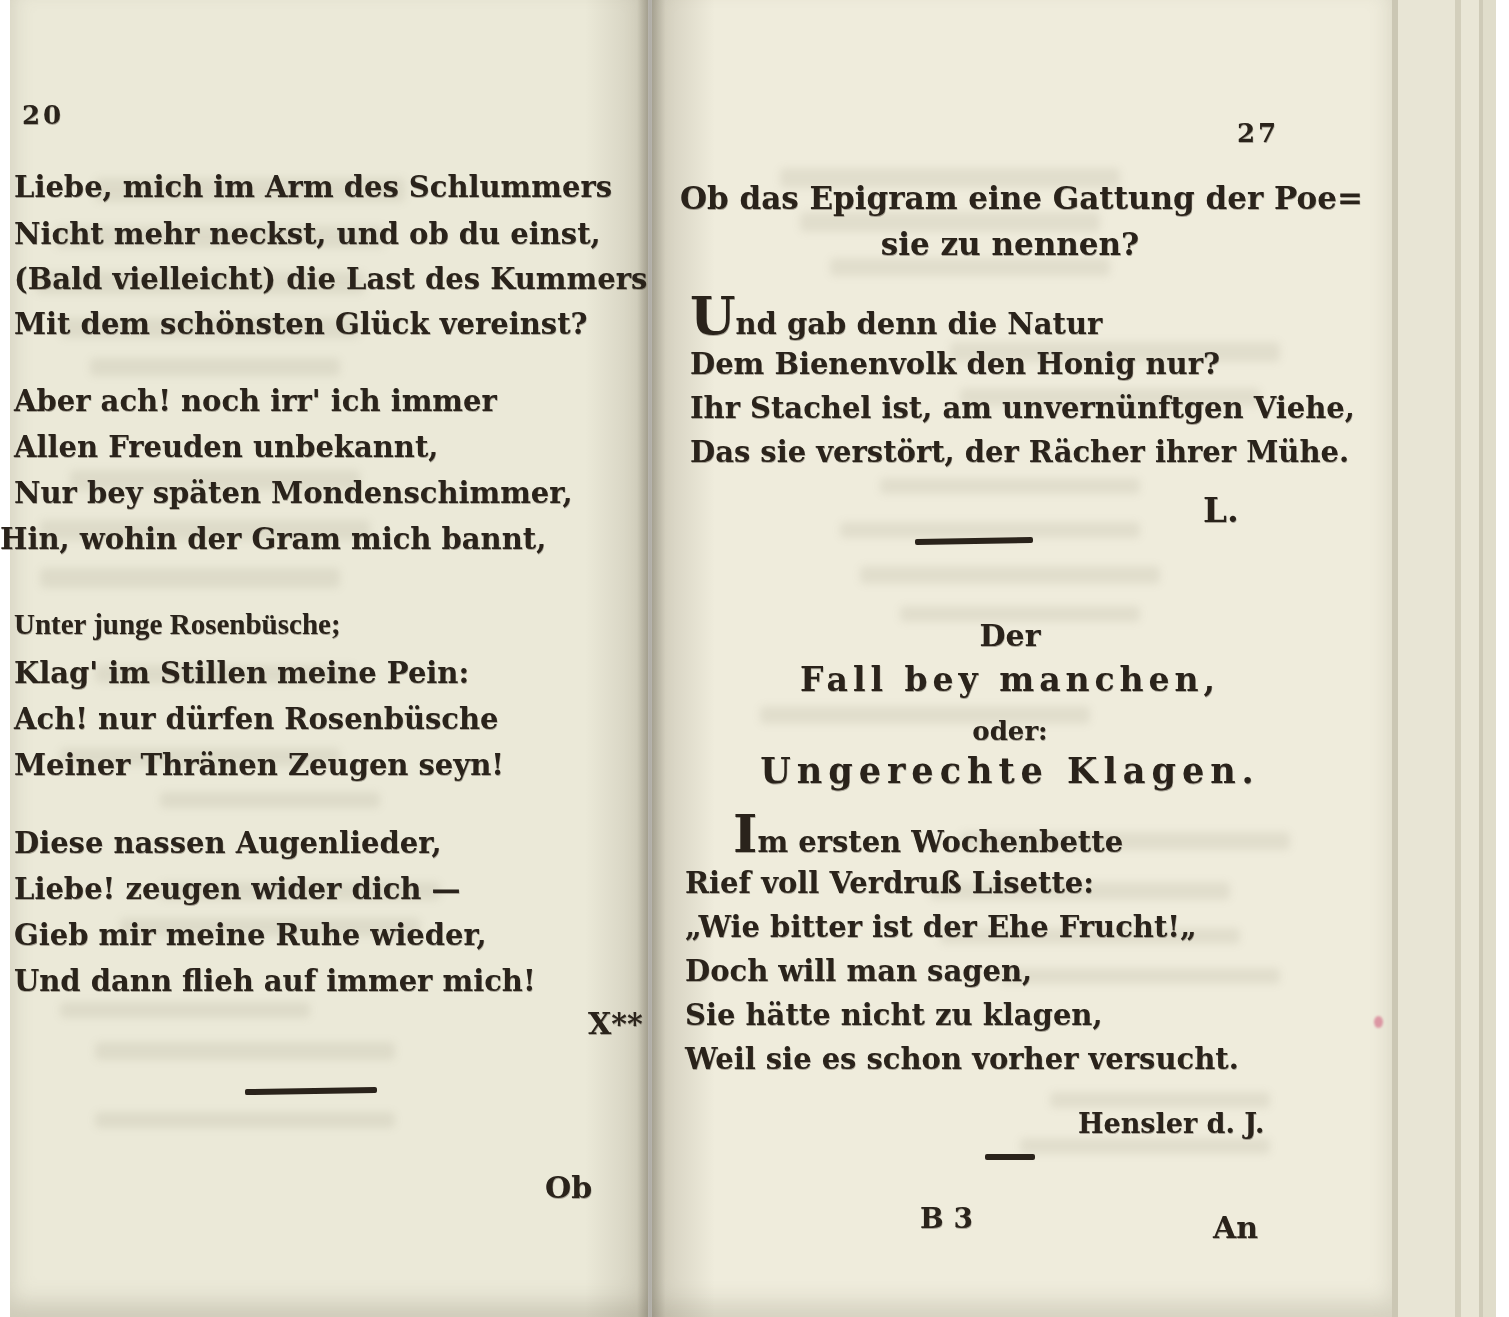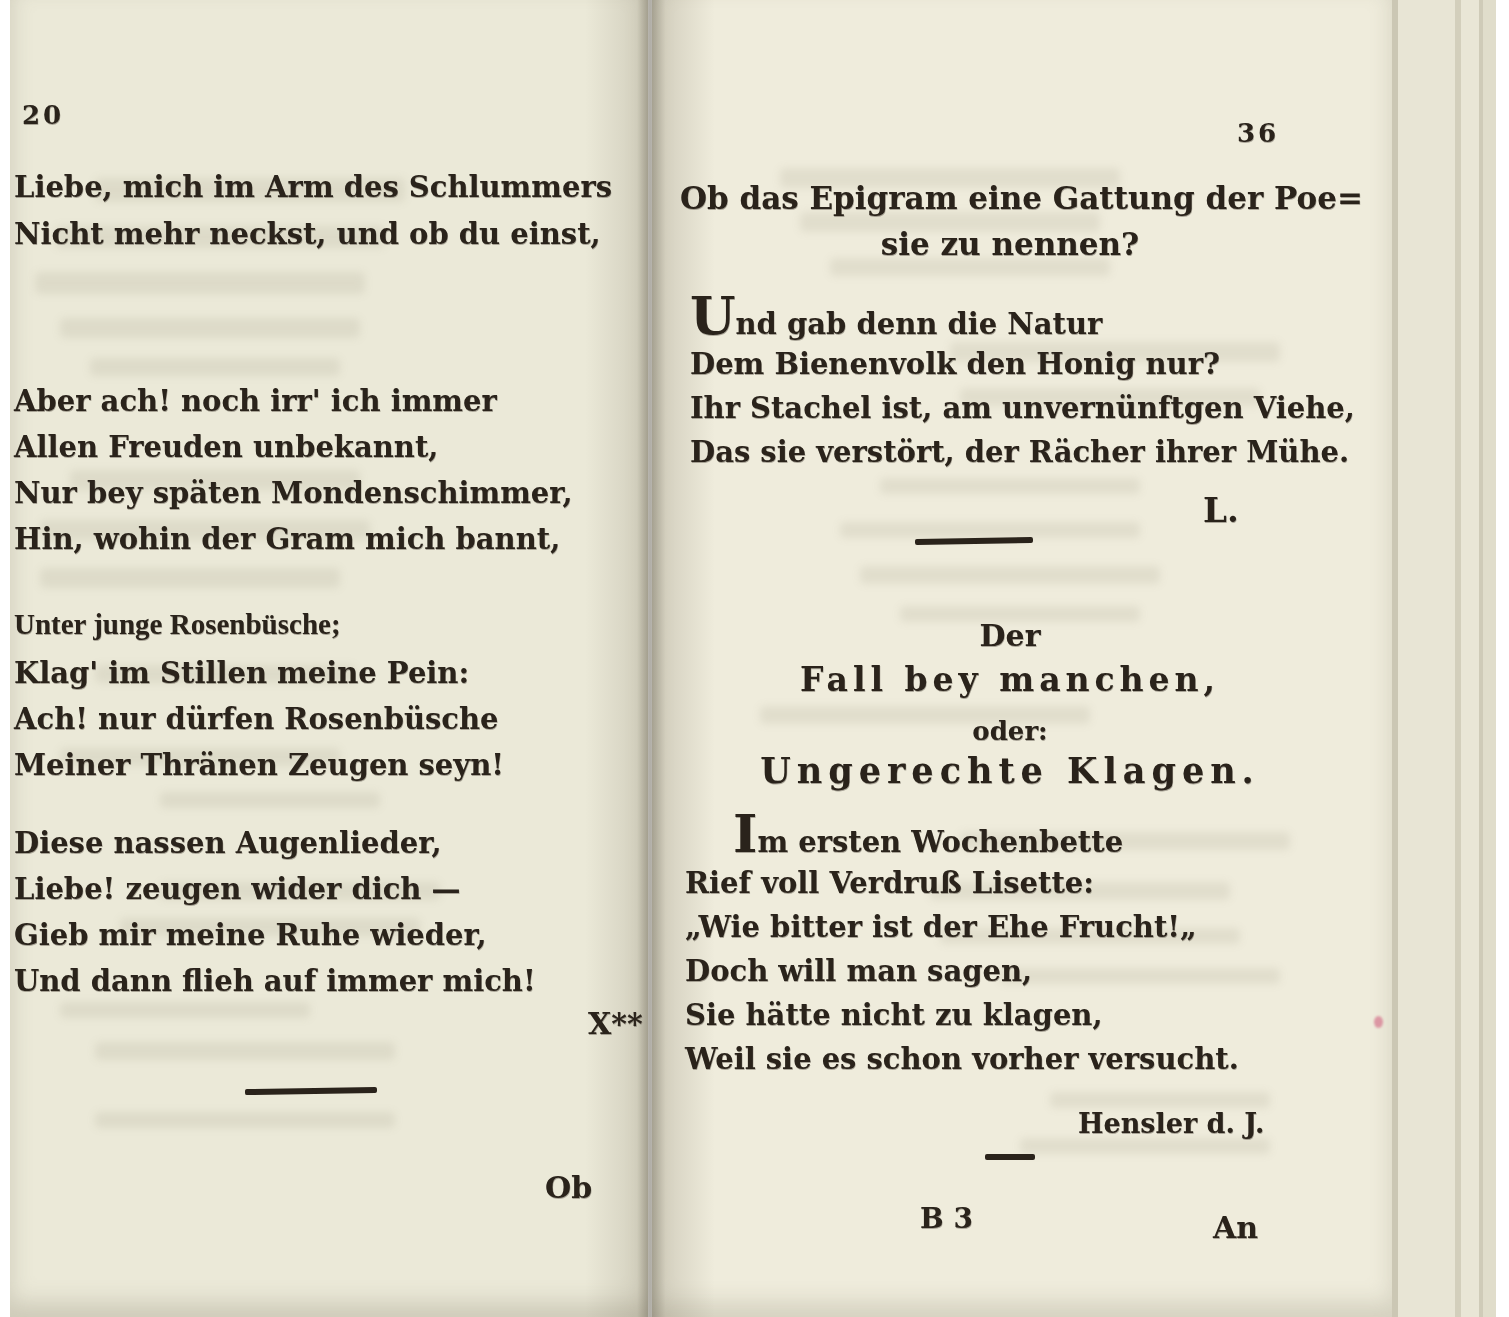--- a/index.html
+++ b/index.html
@@ -95,41 +95,43 @@
   <div class="smudge" style="left:1000px;top:968px;width:280px;height:16px;"></div>
   <div class="smudge" style="left:1050px;top:1092px;width:220px;height:16px;"></div>
   <div class="smudge" style="left:1020px;top:1138px;width:250px;height:16px;"></div>
 
   <div class="speck" style="left:1374px;top:1016px;width:9px;height:12px;"></div>
 
   <div class="line pagenum" style="left:22px;top:100px;">20</div>
 
   <div class="line" style="left:14px;top:170px;">Liebe, mich im Arm des Schlummers</div>
   <div class="line" style="left:14px;top:217px;">Nicht mehr neckst, und ob du einst,</div>
+  <div class="line" style="left:14px;top:262px;">(Bald vielleicht) die Last des Kummers</div>
+  <div class="line" style="left:14px;top:307px;">Mit dem schönsten Glück vereinst?</div>
 
   <div class="line" style="left:14px;top:384px;">Aber ach! noch irr' ich immer</div>
   <div class="line" style="left:14px;top:430px;">Allen Freuden unbekannt,</div>
   <div class="line" style="left:14px;top:476px;">Nur bey späten Mondenschimmer,</div>
-  <div class="line" style="left:14px;top:522px;">Hin, wohin der Gram mich bannt,</div>
+  <div class="line" style="left:0;top:522px;">Hin, wohin der Gram mich bannt,</div>
 
   <div class="line" style="left:14px;top:608px;font-family:Liberation Serif, serif;">Unter junge Rosenbüsche;</div>
   <div class="line" style="left:14px;top:656px;">Klag' im Stillen meine Pein:</div>
   <div class="line" style="left:14px;top:702px;">Ach! nur dürfen Rosenbüsche</div>
   <div class="line" style="left:14px;top:748px;">Meiner Thränen Zeugen seyn!</div>
 
   <div class="line" style="left:14px;top:826px;">Diese nassen Augenlieder,</div>
   <div class="line" style="left:14px;top:872px;">Liebe! zeugen wider dich —</div>
   <div class="line" style="left:14px;top:918px;">Gieb mir meine Ruhe wieder,</div>
   <div class="line" style="left:14px;top:964px;">Und dann flieh auf immer mich!</div>
 
   <div class="line" style="left:588px;top:1006px;font-size:30px;">X**</div>
   <div class="rule" style="left:245px;top:1088px;width:132px;height:6px;transform:rotate(-1deg);"></div>
   <div class="line" style="left:545px;top:1170px;font-size:30px;">Ob</div>
 
-  <div class="line pagenum" style="left:1237px;top:118px;">36</div>
+  <div class="line pagenum" style="left:1237px;top:118px;">27</div>
 
   <div class="line title center" style="left:680px;top:180px;width:660px;">Ob das Epigram eine Gattung der Poe=</div>
   <div class="line title center" style="left:680px;top:226px;width:660px;">sie zu nennen?</div>
 
   <div class="line dropcap" style="left:690px;top:298px;">Und gab denn die Natur</div>
   <div class="line" style="left:690px;top:347px;">Dem Bienenvolk den Honig nur?</div>
   <div class="line" style="left:690px;top:391px;">Ihr Stachel ist, am unvernünftgen Viehe,</div>
   <div class="line" style="left:690px;top:435px;">Das sie verstört, der Rächer ihrer Mühe.</div>
 
   <div class="line" style="left:1203px;top:490px;font-size:34px;">L.</div>

